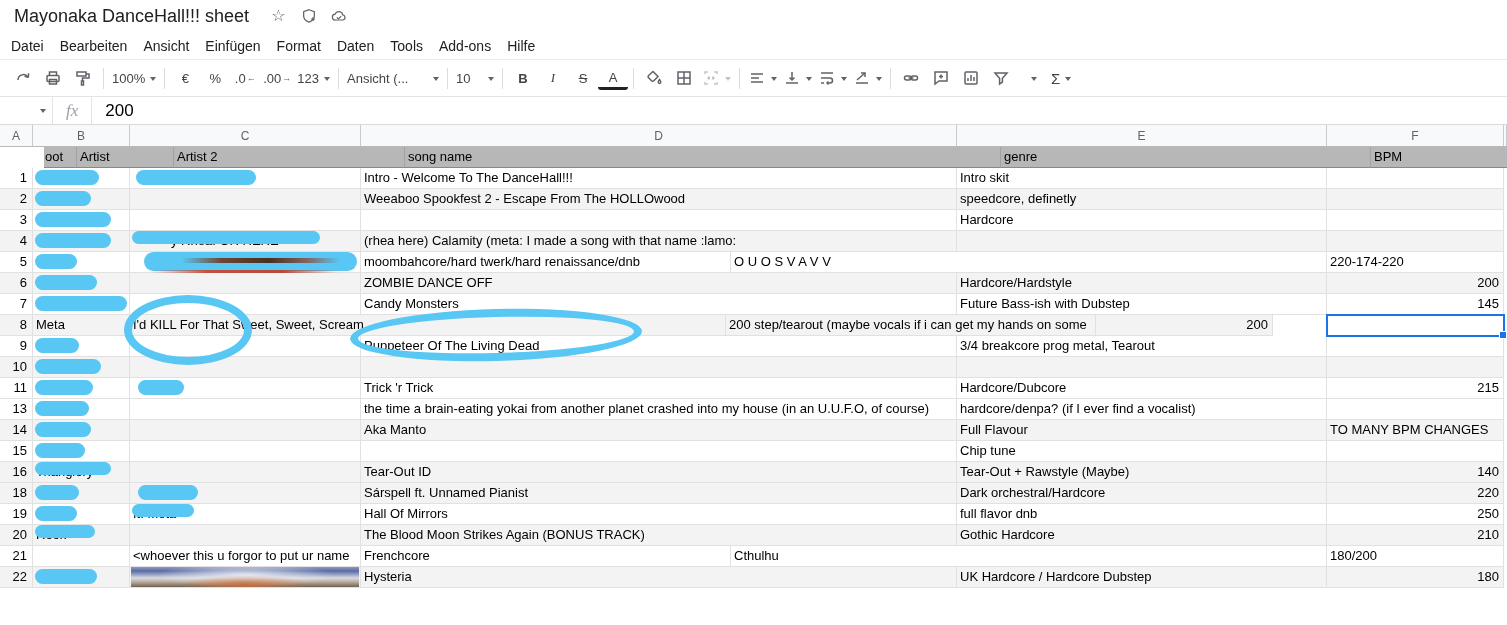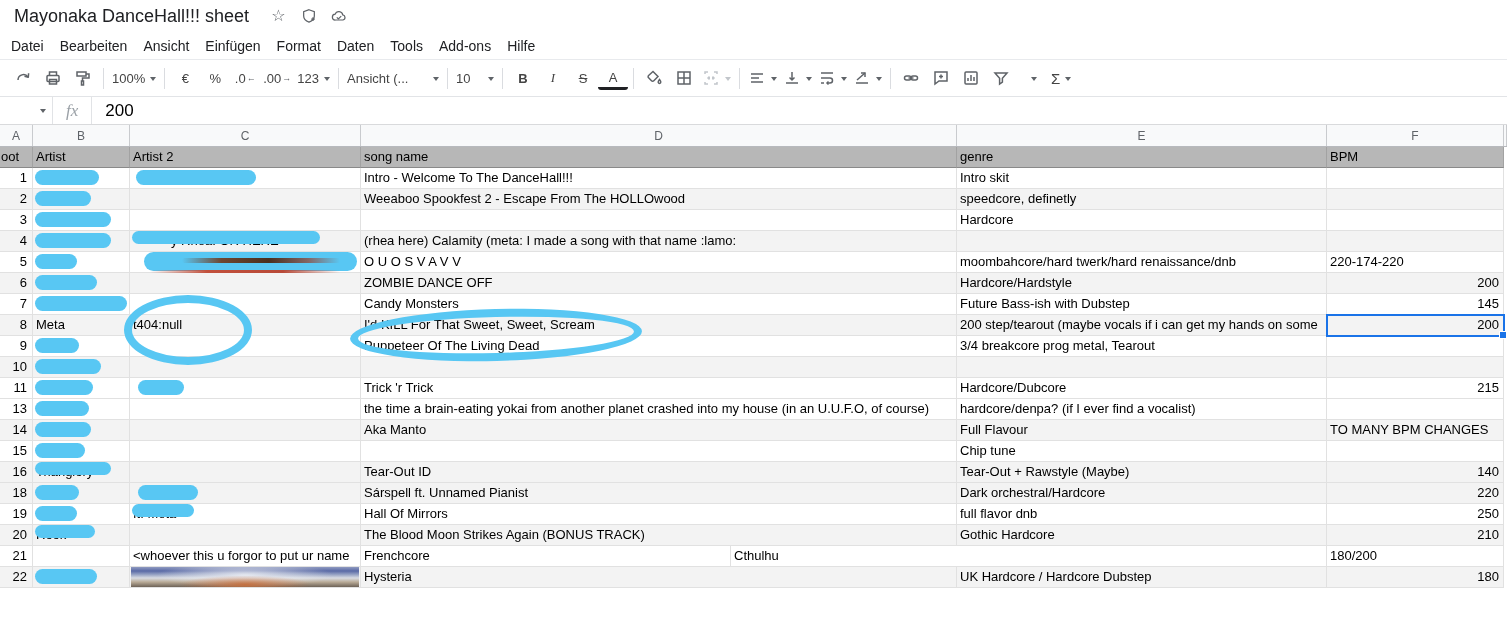--- a/index.html
+++ b/index.html
@@ -251,21 +251,21 @@
   <div class="colhead" id="col-head">
       <div class="ch" style="width: 33px;">A</div>
       <div class="ch" style="width: 97px;">B</div>
       <div class="ch" style="width: 231px;">C</div>
       <div class="ch" style="width: 596px;">D</div>
       <div class="ch" style="width: 370px;">E</div>
       <div class="ch" style="width: 177px;">F</div>
       <div class="ch" style="width: 3px;"></div>
     </div>
   <div class="row grayrow" id="gray-row">
-      <div class="cell ca" style="text-align: left; padding-left: 1px;">oot</div>
+      <div class="cell ca" style="text-align: left; padding-left: 1px; margin-left: 44px;">oot</div>
       <div class="cell cb">Artist</div>
       <div class="cell cc">Artist 2</div>
       <div class="cell cd">song name</div>
       <div class="cell ce">genre</div>
       <div class="cell cf">BPM</div>
     </div>
   <div id="grid-body">
       <div class="row">
         <div class="cell ca">1</div>
         <div class="cell cb">
@@ -311,22 +311,22 @@
       <div class="row">
         <div class="cell ca">5</div>
         <div class="cell cb">
           <div class="scribble" style="width: 42px;"></div>
         </div>
         <div class="cell cc">
           <div class="scribble big" style="width: 213px; left: 14px;">
             <div class="streak"></div>
           </div>
         </div>
+        <div class="cell ce">moombahcore/hard twerk/hard renaissance/dnb</div>
         <div class="cell cd">O U O S V A V V</div>
-        <div class="cell ce">moombahcore/hard twerk/hard renaissance/dnb</div>
         <div class="cell cf">220-174-220</div>
       </div>
       <div class="row band">
         <div class="cell ca">6</div>
         <div class="cell cb">
           <div class="scribble" style="width: 62px;"></div>
         </div>
         <div class="cell cc"></div>
         <div class="cell cd">ZOMBIE DANCE OFF</div>
         <div class="cell ce">Hardcore/Hardstyle</div>
@@ -338,21 +338,20 @@
           <div class="scribble" style="width: 92px;"></div>
         </div>
         <div class="cell cc"></div>
         <div class="cell cd">Candy Monsters</div>
         <div class="cell ce">Future Bass-ish with Dubstep</div>
         <div class="cell cf num">145</div>
       </div>
       <div class="row band">
         <div class="cell ca">8</div>
         <div class="cell cb">Meta</div>
-        <div class="cell cc">t404:null</div>
         <div class="cell cd">I'd KILL For That Sweet, Sweet, Scream</div>
         <div class="cell ce">200 step/tearout (maybe vocals if i can get my hands on some</div>
         <div class="cell cf num">200</div>
       </div>
       <div class="row">
         <div class="cell ca">9</div>
         <div class="cell cb">
           <div class="scribble" style="width: 44px;"></div>
         </div>
         <div class="cell cc"></div>

